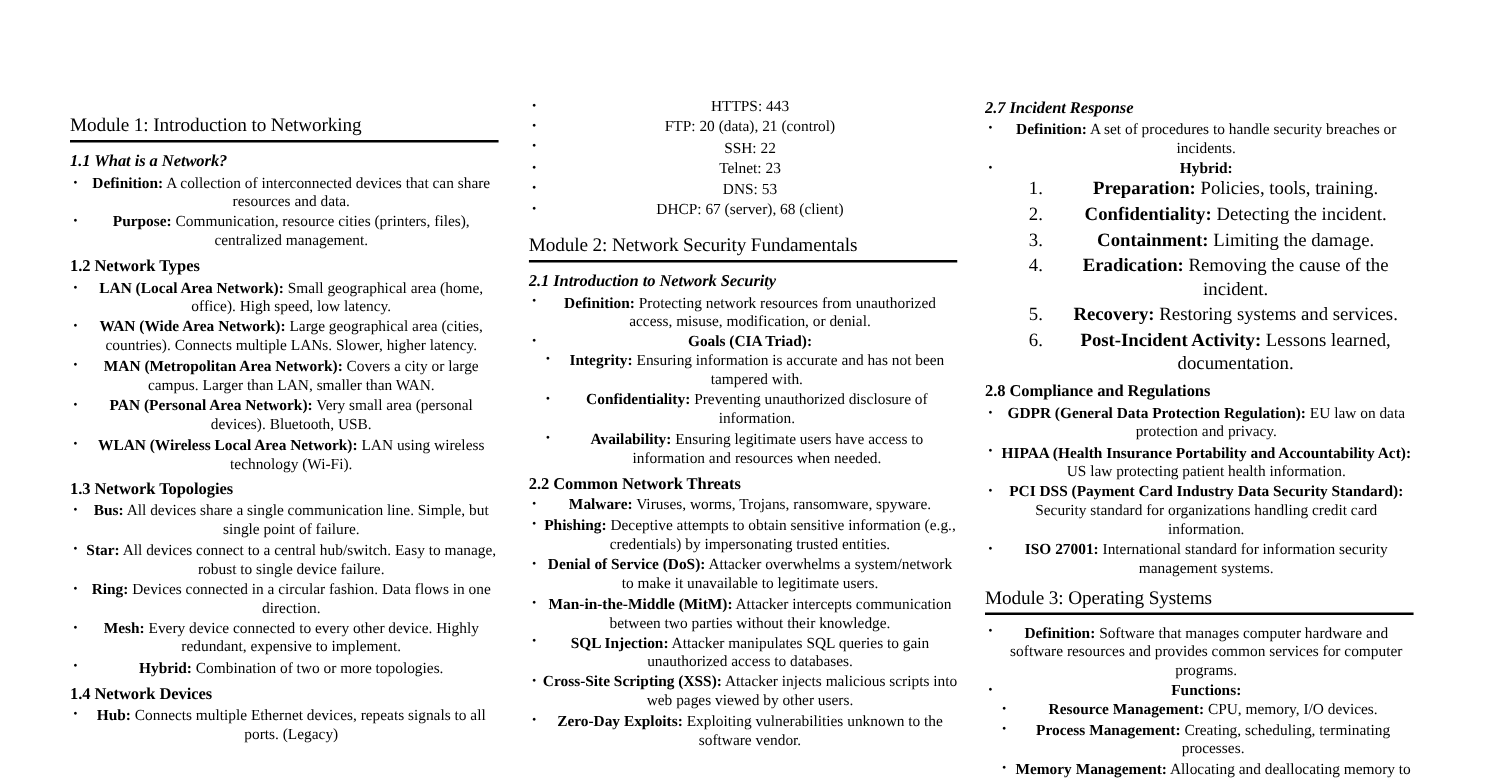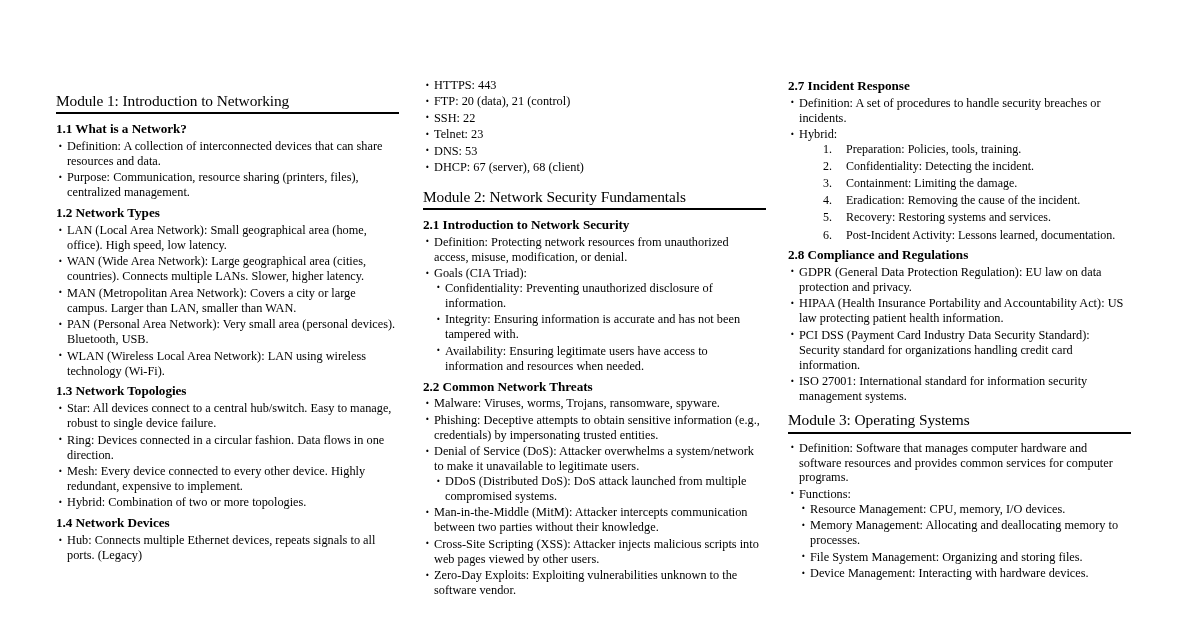--- a/index.html
+++ b/index.html
@@ -53,34 +53,35 @@
     margin: 2px 0 7px 0;
     width: 100%;
   }
   .section-title {
     font-size: 13.2px;
     font-weight: bold;
     line-height: 1.2;
     margin: 5px 0 2px 0;
     letter-spacing: -0.05px;
   }
-  .section-title.first { margin-top: 2px; }
+  .section-title.first { margin-top: 2px; font-style: italic; }
 
   ul.bl {
     list-style: none;
     margin: 0 0 0 0;
     padding: 0;
   }
   ul.bl > li {
     position: relative;
     font-size: 12.3px;
     line-height: 1.215;
     margin: 0 0 1.5px 0;
     padding-left: 11px;
     text-indent: 0;
+    text-align: center;
   }
   ul.bl > li::before {
     content: "\00B7";
     position: absolute;
     left: 2px;
     top: -0.5px;
     font-size: 14px;
     line-height: 1.18;
     font-weight: bold;
   }
@@ -90,66 +91,67 @@
   .lvl2 { margin-left: 12px; margin-top: 0px; }
 
   ol.nl {
     list-style: none;
     margin: 0 0 0 24px;
     padding: 0;
     counter-reset: phase;
   }
   ol.nl > li {
     position: relative;
-    font-size: 12px;
+    font-size: 15px;
     line-height: 1.215;
     margin: 0 0 2.5px 0;
     padding-left: 23px;
     counter-increment: phase;
   }
   ol.nl > li::before {
     content: counter(phase) ".";
     position: absolute;
     left: 0;
     top: 0;
   }
 
-  b, .lbl { font-weight: normal; }
+  b, .lbl { font-weight: bold; }
 
   .spacer-sm { height: 6px; }
   .spacer-md { height: 11px; }
 </style>
 </head>
 <body>
 
 <div class="page">
   <div class="columns">
 
     <div class="column col1">
 
       <h1 class="module-title">Module 1: Introduction to Networking</h1>
       <hr class="module-rule">
 
       <h2 class="section-title first">1.1 What is a Network?</h2>
       <ul class="bl lvl1">
         <li><b class="lbl">Definition:</b> <span>A collection of interconnected devices that can share resources and data.</span></li>
-        <li><b class="lbl">Purpose:</b> <span>Communication, resource sharing (printers, files), centralized management.</span></li>
+        <li><b class="lbl">Purpose:</b> <span>Communication, resource cities (printers, files), centralized management.</span></li>
       </ul>
 
       <h2 class="section-title">1.2 Network Types</h2>
       <ul class="bl lvl1">
         <li><b class="lbl">LAN (Local Area Network):</b> <span>Small geographical area (home, office). High speed, low latency.</span></li>
         <li><b class="lbl">WAN (Wide Area Network):</b> <span>Large geographical area (cities, countries). Connects multiple LANs. Slower, higher latency.</span></li>
         <li><b class="lbl">MAN (Metropolitan Area Network):</b> <span>Covers a city or large campus. Larger than LAN, smaller than WAN.</span></li>
         <li><b class="lbl">PAN (Personal Area Network):</b> <span>Very small area (personal devices). Bluetooth, USB.</span></li>
         <li><b class="lbl">WLAN (Wireless Local Area Network):</b> <span>LAN using wireless technology (Wi-Fi).</span></li>
       </ul>
 
       <h2 class="section-title">1.3 Network Topologies</h2>
       <ul class="bl lvl1">
+        <li><b class="lbl">Bus:</b> <span>All devices share a single communication line. Simple, but single point of failure.</span></li>
         <li><b class="lbl">Star:</b> <span>All devices connect to a central hub/switch. Easy to manage, robust to single device failure.</span></li>
         <li><b class="lbl">Ring:</b> <span>Devices connected in a circular fashion. Data flows in one direction.</span></li>
         <li><b class="lbl">Mesh:</b> <span>Every device connected to every other device. Highly redundant, expensive to implement.</span></li>
         <li><b class="lbl">Hybrid:</b> <span>Combination of two or more topologies.</span></li>
       </ul>
 
       <h2 class="section-title">1.4 Network Devices</h2>
       <ul class="bl lvl1">
         <li><b class="lbl">Hub:</b> <span>Connects multiple Ethernet devices, repeats signals to all ports. (Legacy)</span></li>
 
@@ -171,37 +173,35 @@
       <div class="spacer-md"></div>
 
       <h1 class="module-title">Module 2: Network Security Fundamentals</h1>
       <hr class="module-rule">
 
       <h2 class="section-title first">2.1 Introduction to Network Security</h2>
       <ul class="bl lvl1">
         <li><b class="lbl">Definition:</b> <span>Protecting network resources from unauthorized access, misuse, modification, or denial.</span></li>
         <li><b class="lbl">Goals (CIA Triad):</b>
           <ul class="bl lvl2">
+            <li><b class="lbl">Integrity:</b> <span>Ensuring information is accurate and has not been tampered with.</span></li>
             <li><b class="lbl">Confidentiality:</b> <span>Preventing unauthorized disclosure of information.</span></li>
-            <li><b class="lbl">Integrity:</b> <span>Ensuring information is accurate and has not been tampered with.</span></li>
             <li><b class="lbl">Availability:</b> <span>Ensuring legitimate users have access to information and resources when needed.</span></li>
           </ul>
         </li>
       </ul>
 
       <h2 class="section-title">2.2 Common Network Threats</h2>
       <ul class="bl lvl1">
         <li><b class="lbl">Malware:</b> <span>Viruses, worms, Trojans, ransomware, spyware.</span></li>
         <li><b class="lbl">Phishing:</b> <span>Deceptive attempts to obtain sensitive information (e.g., credentials) by impersonating trusted entities.</span></li>
         <li><b class="lbl">Denial of Service (DoS):</b> <span>Attacker overwhelms a system/network to make it unavailable to legitimate users.</span>
-          <ul class="bl lvl2">
-            <li><b class="lbl">DDoS (Distributed DoS):</b> <span>DoS attack launched from multiple compromised systems.</span></li>
-          </ul>
         </li>
         <li><b class="lbl">Man-in-the-Middle (MitM):</b> <span>Attacker intercepts communication between two parties without their knowledge.</span></li>
+        <li><b class="lbl">SQL Injection:</b> <span>Attacker manipulates SQL queries to gain unauthorized access to databases.</span></li>
         <li><b class="lbl">Cross-Site Scripting (XSS):</b> <span>Attacker injects malicious scripts into web pages viewed by other users.</span></li>
         <li><b class="lbl">Zero-Day Exploits:</b> <span>Exploiting vulnerabilities unknown to the software vendor.</span></li>
 
       </ul>
 
     </div>
 
     <div class="column col3">
 
       <h2 class="section-title first">2.7 Incident Response</h2>
@@ -230,20 +230,21 @@
       <div class="spacer-sm"></div>
 
       <h1 class="module-title">Module 3: Operating Systems</h1>
       <hr class="module-rule">
 
       <ul class="bl lvl1">
         <li><b class="lbl">Definition:</b> <span>Software that manages computer hardware and software resources and provides common services for computer programs.</span></li>
         <li><b class="lbl">Functions:</b>
           <ul class="bl lvl2">
             <li><b class="lbl">Resource Management:</b> <span>CPU, memory, I/O devices.</span></li>
+            <li><b class="lbl">Process Management:</b> <span>Creating, scheduling, terminating processes.</span></li>
             <li><b class="lbl">Memory Management:</b> <span>Allocating and deallocating memory to processes.</span></li>
             <li><b class="lbl">File System Management:</b> <span>Organizing and storing files.</span></li>
             <li><b class="lbl">Device Management:</b> <span>Interacting with hardware devices.</span></li>
 
           </ul>
         </li>
       </ul>
 
     </div>
 

